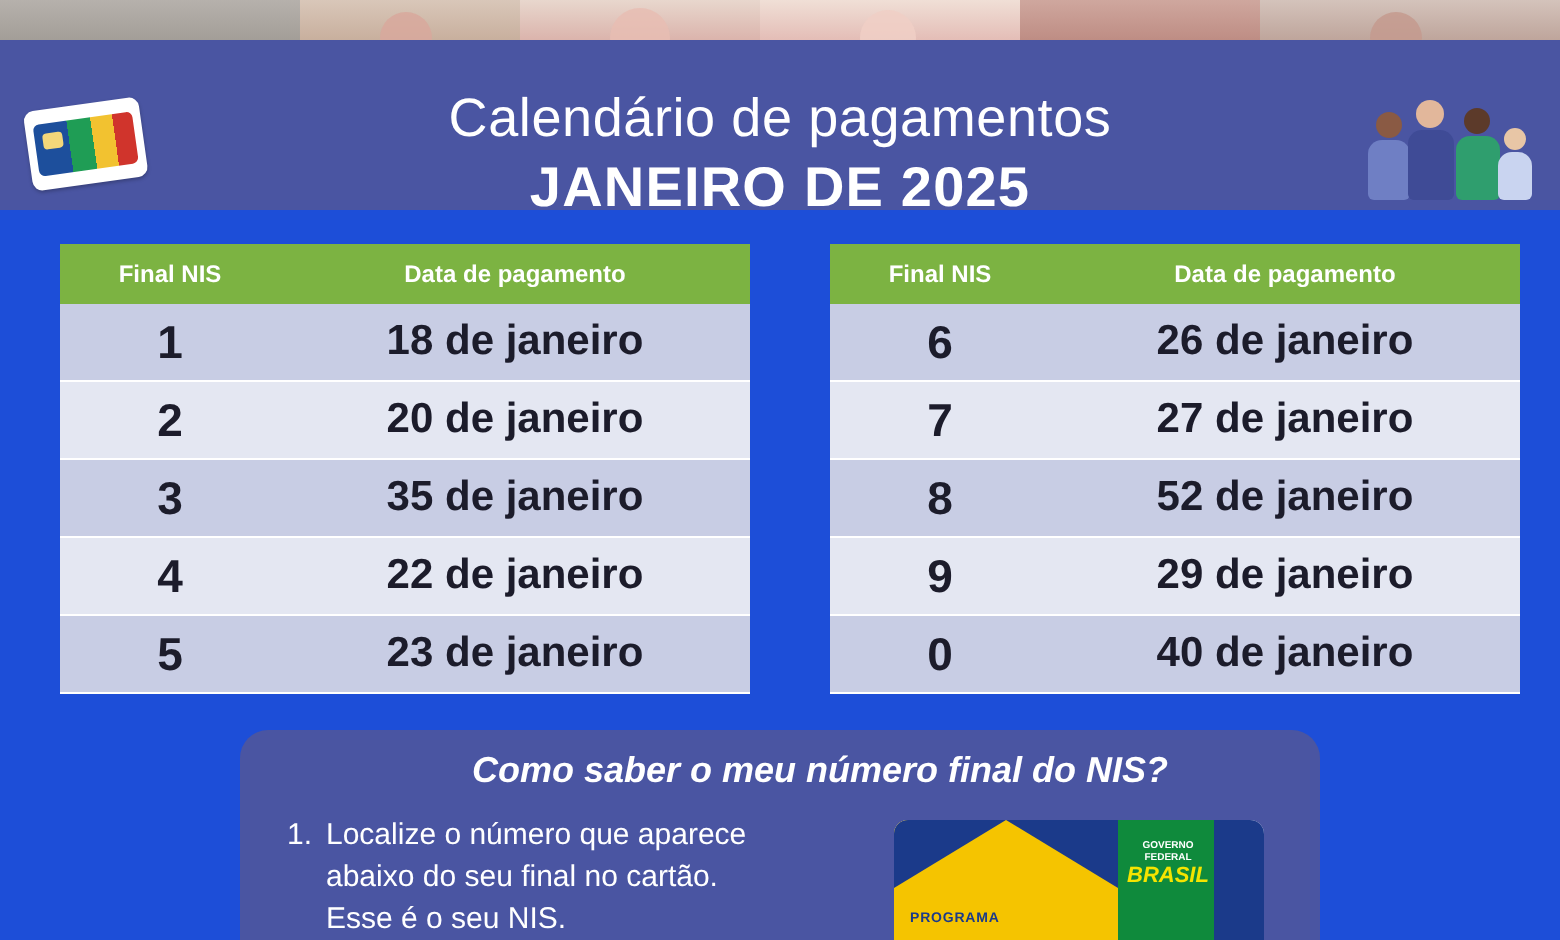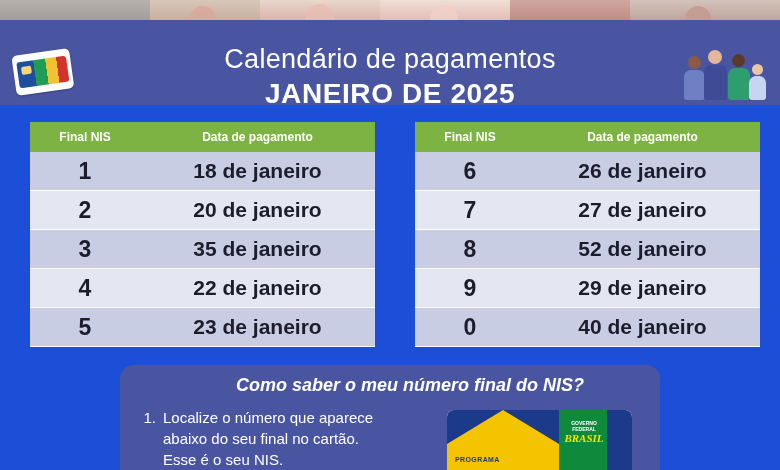--- a/index.html
+++ b/index.html
@@ -245,21 +245,20 @@
   }
   .mini-card .mc-brasil {
     position: absolute;
     left: 116px; top: 22px;
     width: 42px;
     text-align: center;
     color: #f5e400;
     font-size: 11px;
     font-weight: bold;
     font-style: italic;
-    font-family: Liberation Serif, serif;
   }
   .mini-card .mc-gov {
     position: absolute;
     left: 116px; top: 10px;
     width: 42px;
     text-align: center;
     color: #ffffff;
     font-size: 5px;
     line-height: 6px;
     font-weight: bold;

